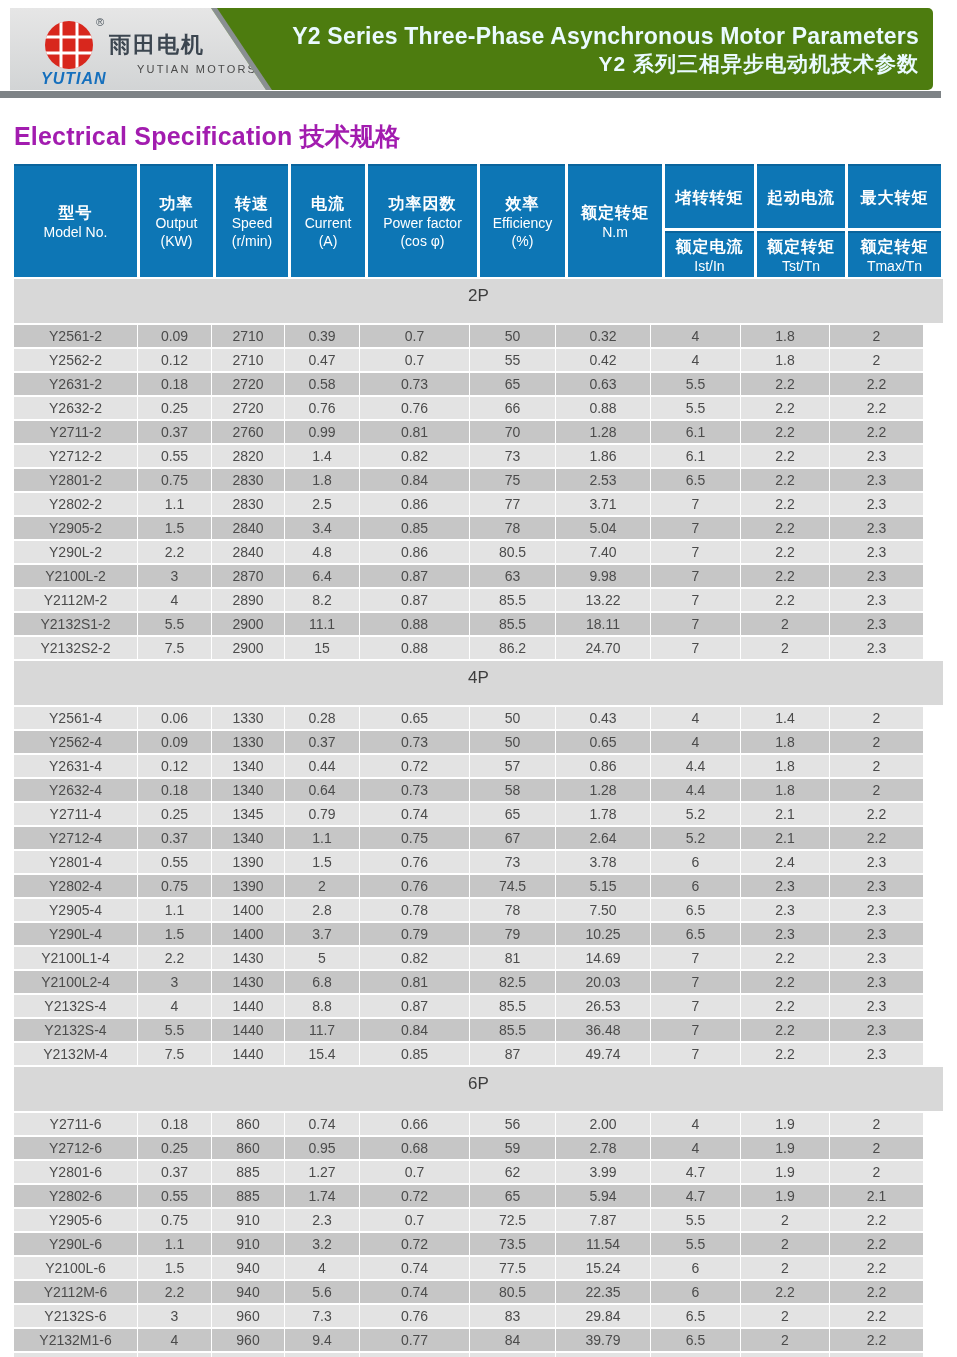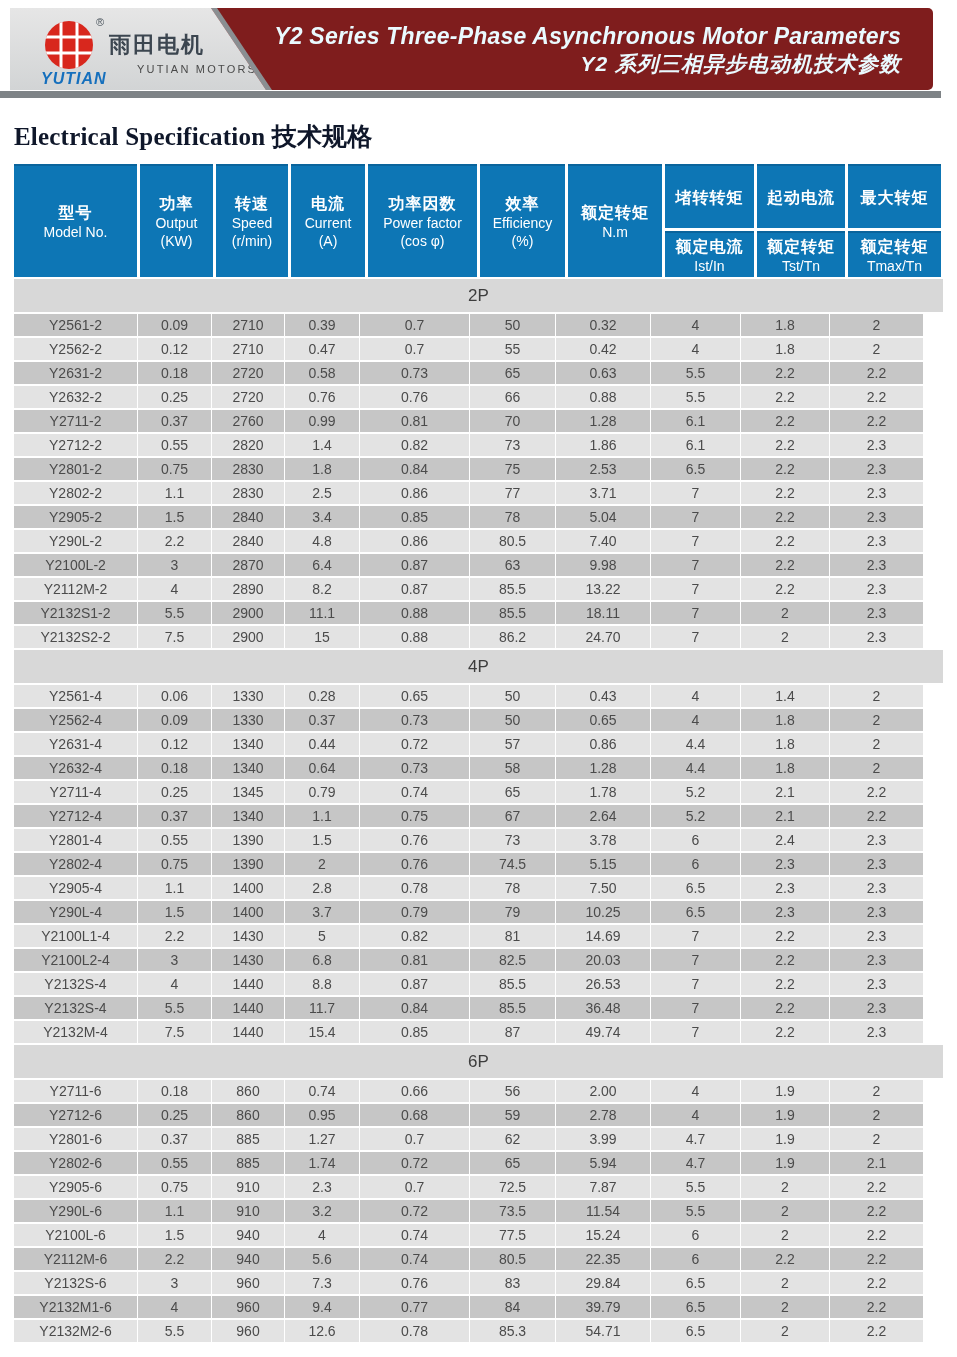--- a/index.html
+++ b/index.html
@@ -1,53 +1,53 @@
 <!DOCTYPE html>
 <html><head>
 <meta charset="utf-8">
 <style>
   html,body{margin:0;padding:0;background:#ffffff;}
   body{width:957px;font-family:"Liberation Sans","DejaVu Sans",sans-serif;-webkit-font-smoothing:antialiased;}
   .page{position:relative;width:957px;}
 
   
   .hdr{position:relative;height:82px;margin-top:8px;}
-  .banner{position:absolute;left:160px;right:24px;top:0;bottom:0;background:#7f1d1d;border-radius:5px;
-          display:flex;flex-direction:column;justify-content:center;align-items:flex-end;padding-right:32px;font-style:italic;}
+  .banner{position:absolute;left:160px;right:24px;top:0;bottom:0;background:#4d7c0f;border-radius:5px;
+          display:flex;flex-direction:column;justify-content:center;align-items:flex-end;padding-right:14px;}
   .banner .t-en{color:#eafaff;font-weight:bold;font-size:23px;line-height:28px;letter-spacing:.2px;}
   .banner .t-cn{color:#eafaff;font-weight:bold;font-size:21px;line-height:27px;letter-spacing:1px;}
   .diag-line{position:absolute;left:10px;top:0;bottom:0;width:265px;background:#8a8f92;
              clip-path:polygon(201px 0,207px 0,262px 100%,256px 100%);}
   .logo-panel{position:absolute;left:10px;top:0;bottom:0;width:265px;
               background:linear-gradient(180deg,#e6e6e6,#d2d4d5);
               clip-path:polygon(0 0,201px 0,256px 100%,0 100%);}
   .globe{position:absolute;left:33px;top:11px;width:52px;height:52px;}
   .reg{position:absolute;left:86px;top:8px;font-size:11px;color:#4a545c;}
   .brand-cn{position:absolute;left:99px;top:22px;font-size:22px;font-weight:bold;color:#3c4650;letter-spacing:2px;}
   .brand-en{position:absolute;left:101px;top:55px;font-size:11px;color:#4a4a4a;letter-spacing:2.2px;margin-left:26px;}
   .brand-script{position:absolute;left:31px;top:62px;font-size:16px;font-weight:bold;font-style:italic;
                 color:#156fbd;letter-spacing:1px;}
   .strip{height:7px;background:#7e8386;margin-top:1px;width:941px;}
 
   
-  .spec-heading{margin:22px 0 11px 14px;font-size:25px;font-weight:bold;color:#0f172a;letter-spacing:.2px;font-family:Liberation Serif, serif;}
+  .spec-heading{margin:22px 0 11px 14px;font-size:25px;font-weight:bold;color:#a21caf;letter-spacing:.2px;}
 
   
   .mtable{margin-left:14px;width:929px;}
   .cols{display:grid;grid-template-columns:123px 73px 72px 74px 109px 85px 94px 89px 88px 93px;column-gap:1px;}
   .thead{display:grid;grid-template-columns:123px 73px 72px 74px 109px 85px 94px 89px 88px 93px;
          grid-template-rows:64px 46px;gap:3px;}
   .hcell{background:#0d76b5;color:#fff;display:flex;flex-direction:column;justify-content:center;
          align-items:center;text-align:center;border-top:2px solid #0a649c;}
   .hcell.merged{grid-row:1/3;}
   .hcell .hc{font-size:16px;font-weight:bold;line-height:21px;letter-spacing:1px;}
   .hcell .he{font-size:14px;font-weight:normal;line-height:18px;letter-spacing:0;}
 
   .tbody{margin-top:0;}
-  .band{height:33px;line-height:33px;background:#d8d8d8;text-align:center;font-size:17px;color:#3d3d3d;margin-top:2px;}
+  .band{height:44px;line-height:33px;background:#d8d8d8;text-align:center;font-size:17px;color:#3d3d3d;margin-top:2px;}
   .trow{margin-top:2px;}
   .tcell{height:22px;line-height:22px;text-align:center;font-size:14px;color:#4b4b4b;}
   .trow.dark .tcell{background:#c6c6c6;}
   .trow.light .tcell{background:#e3e3e3;}
 </style>
 </head>
 <body>
 
 <div class="page">
 

